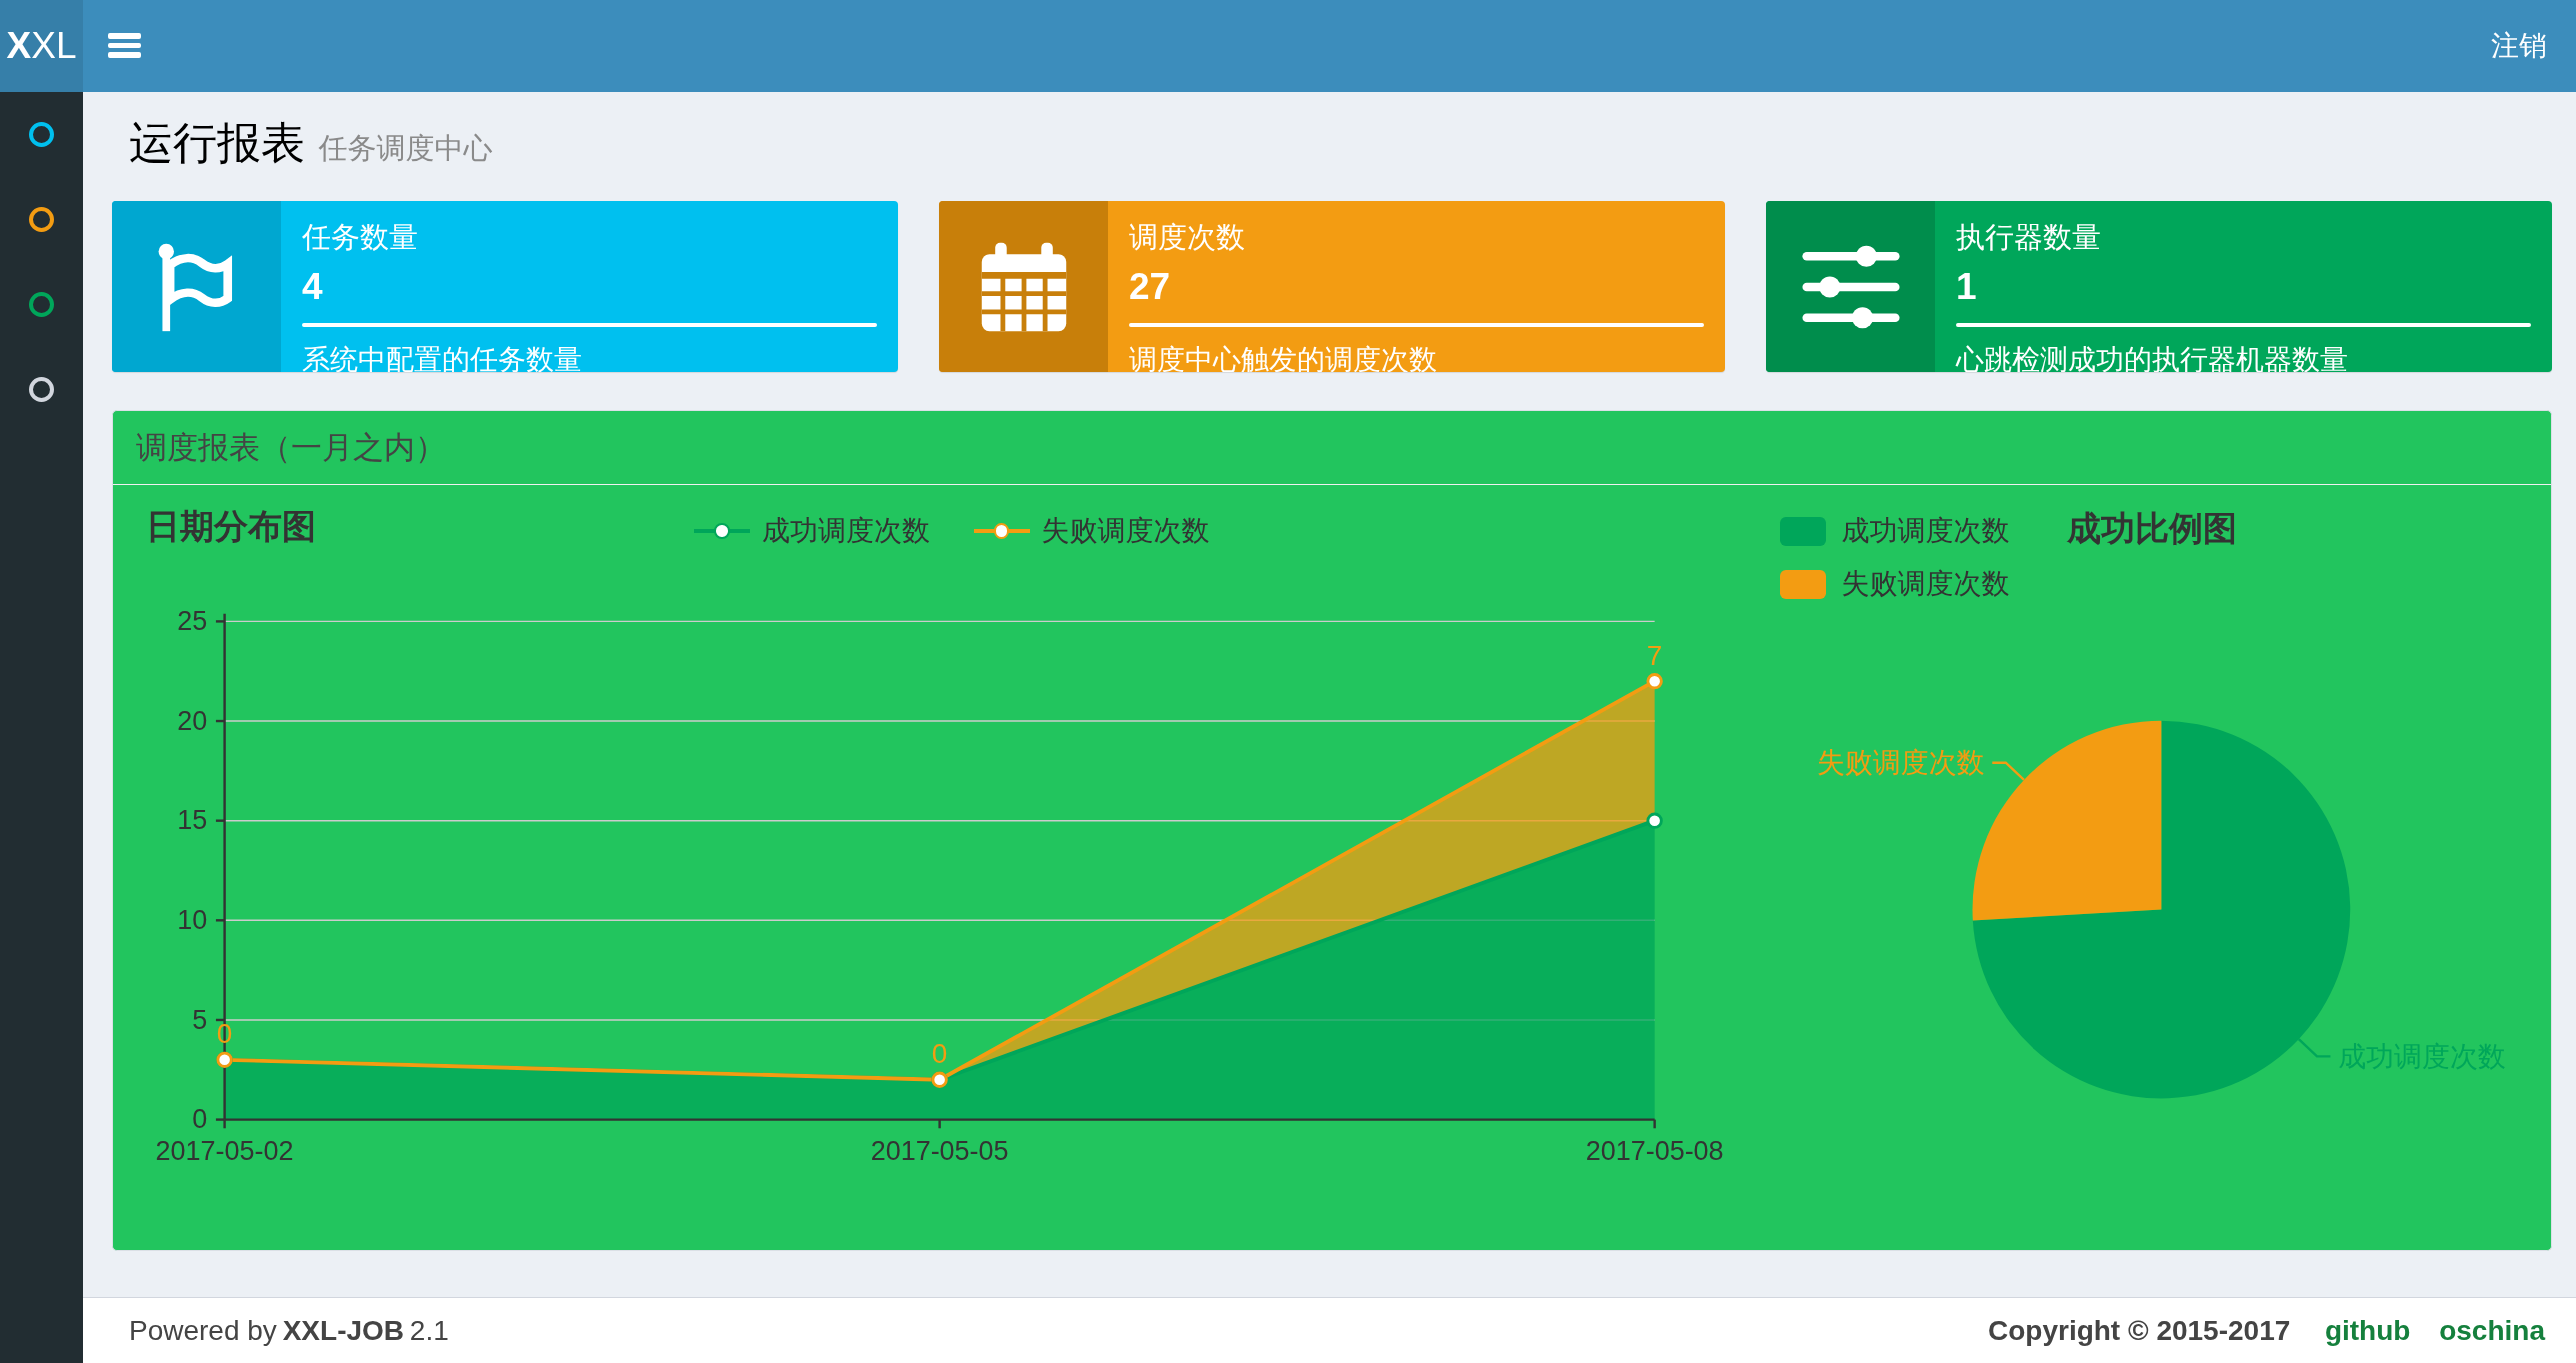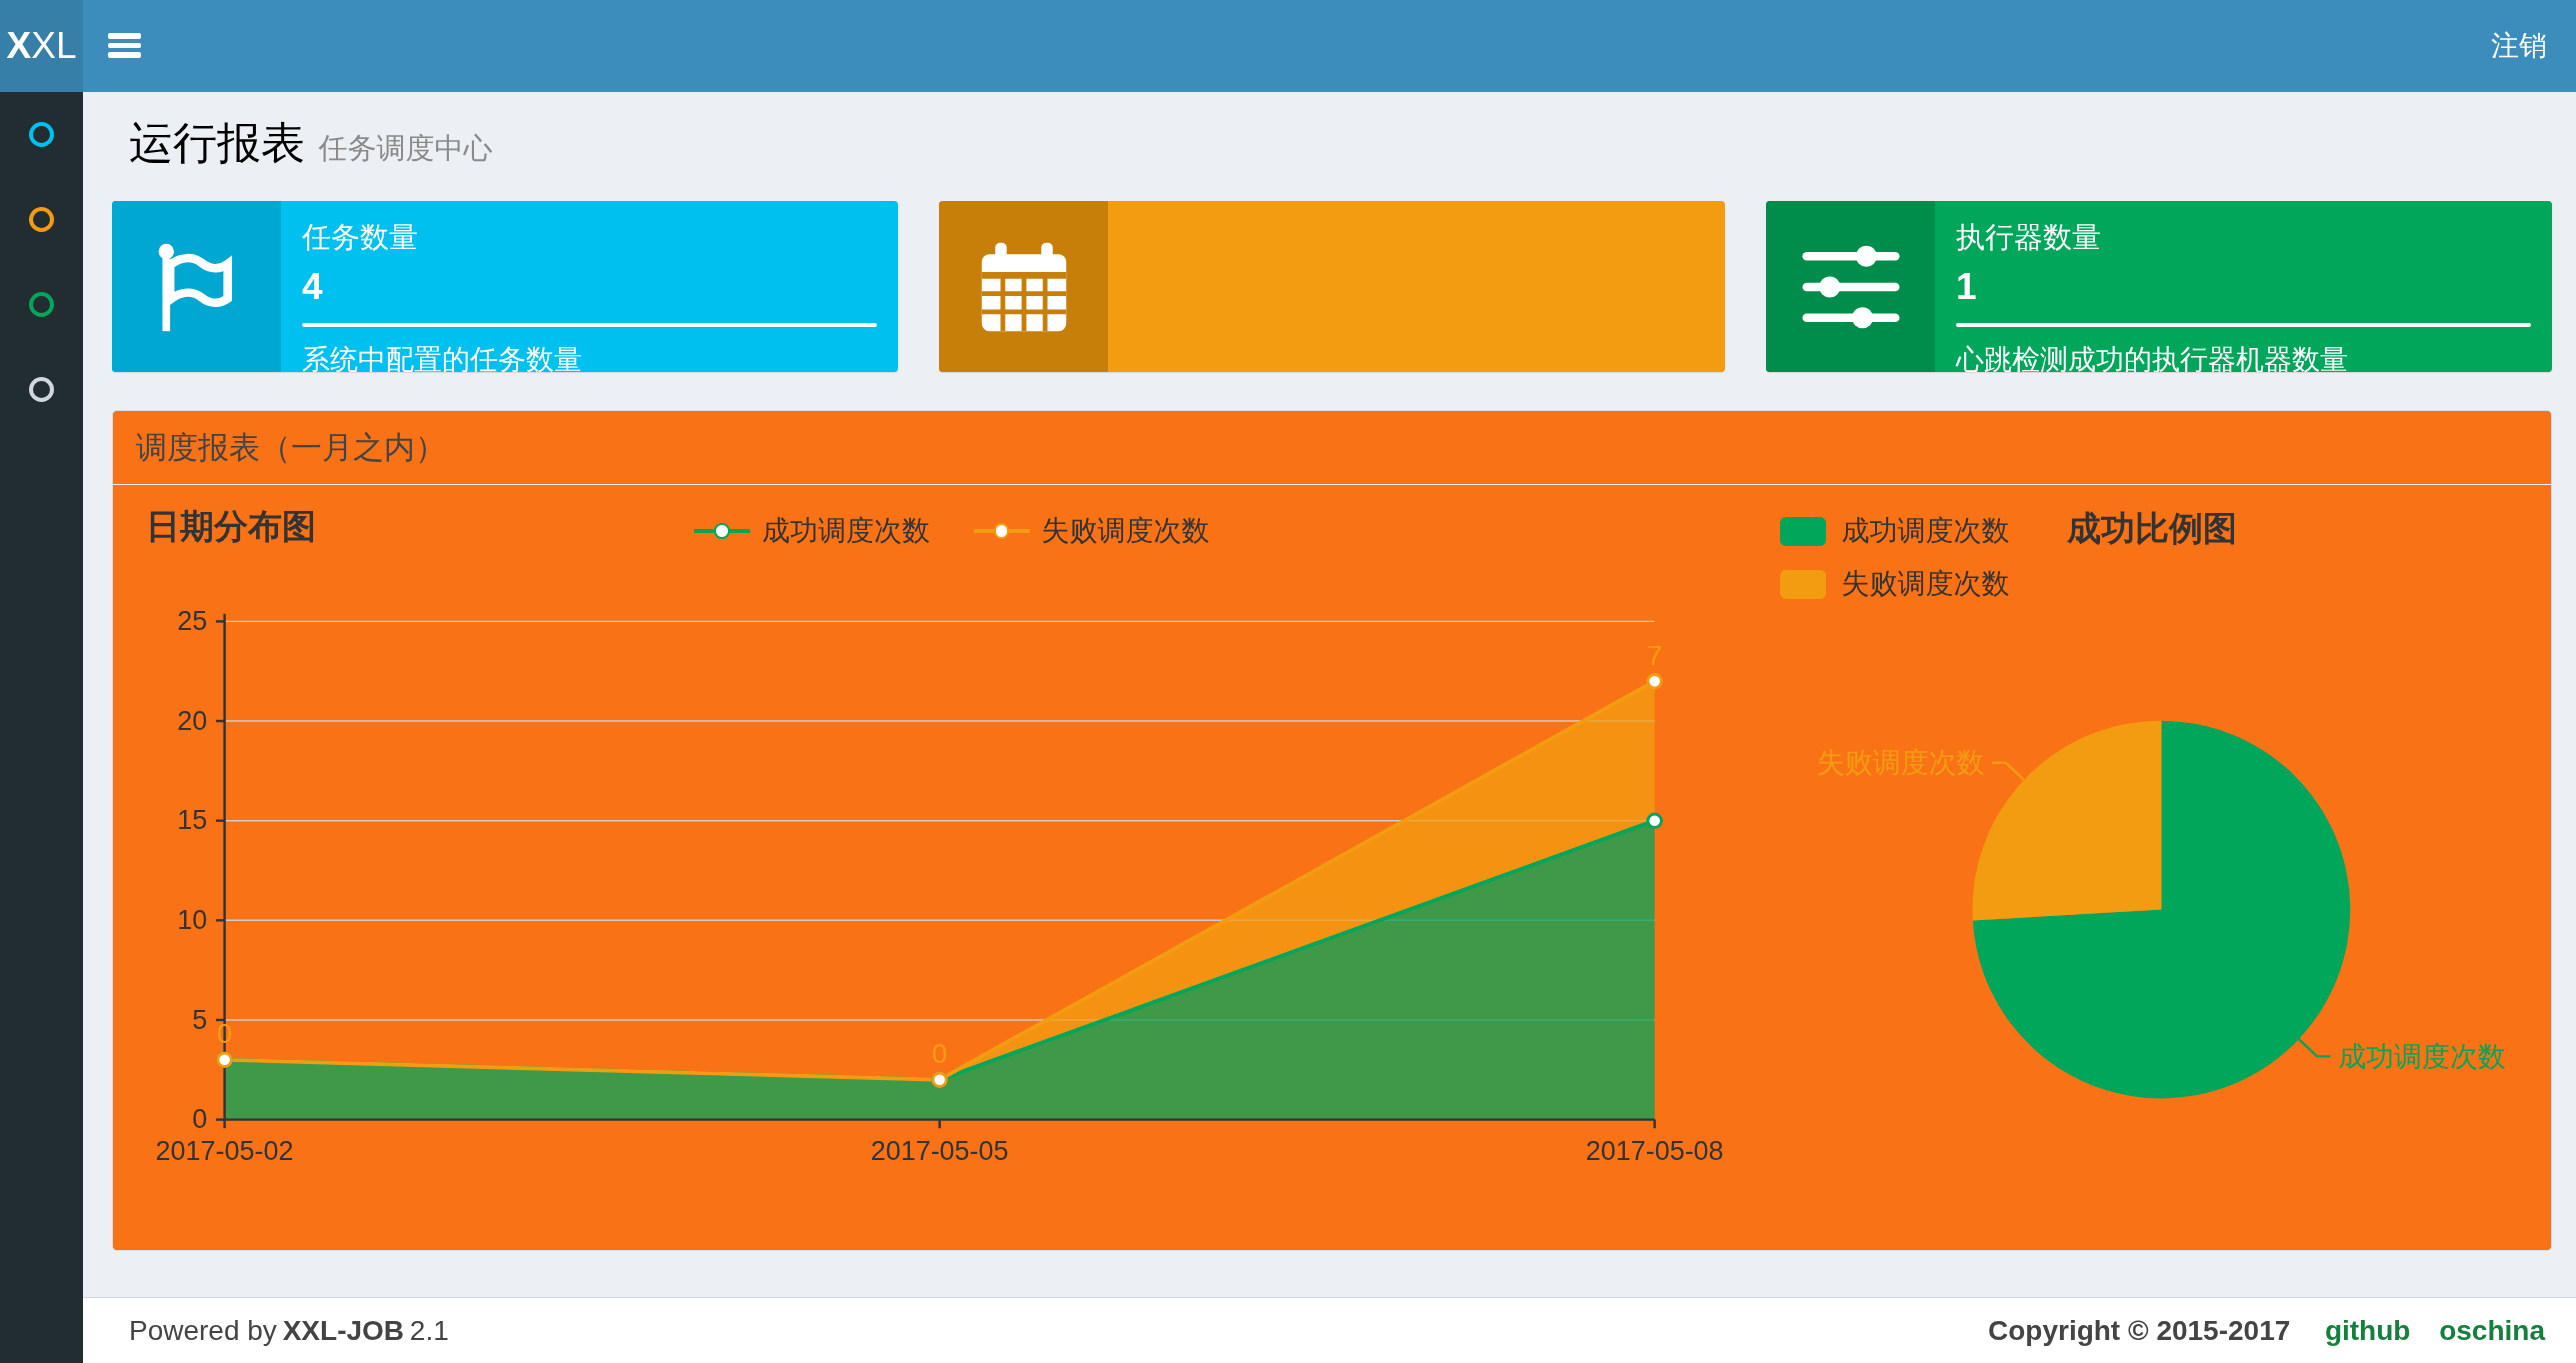--- a/index.html
+++ b/index.html
@@ -34,21 +34,21 @@
               box-shadow:0 1px 1px rgba(0,0,0,0.1); }
   .info-box-icon { width:169px; display:flex; align-items:center; justify-content:center; }
   .info-box-content { flex:1; padding:17.4px 21px 0 21px; }
   .ib-label { font-size:29px; }
   .ib-number { font-size:37px; font-weight:bold; margin-top:7.7px; }
   .ib-line { height:3.9px; background:#fff; margin-top:15.4px; border-radius:1.9px; }
   .ib-desc { font-size:28px; margin-top:13.5px; }
 
   
   .panel { position:absolute; left:112px; top:410px; width:2440px; height:841px;
-           background:#f97316; border:1px solid #dbe0e6; border-radius:4.8px; }
+           background:#22c55e; border:1px solid #dbe0e6; border-radius:4.8px; }
   .panel-header { height:74px; line-height:74px; padding-left:23px; font-size:31px; color:#444;
                   border-bottom:1px solid #f0f0f0; }
   .panel-body { position:relative; width:100%; height:765px; }
 
   .chart-title { position:absolute; font-size:34px; font-weight:bold; color:#333; }
   #line-title { left:33px; top:19px; }
   #pie-title  { left:1954px; top:21px; }
 
   .line-legend { position:absolute; left:540px; top:27px; width:598px;
                  display:flex; justify-content:center; gap:44px; }
@@ -133,20 +133,26 @@
         <rect x="68" y="4" width="12" height="26" rx="5" fill="#fff"></rect>
         <g class="cal-grid" stroke-width="5">
           <line x1="6" y1="38" x2="94" y2="38" stroke-width="7" stroke="#c87f0a"></line>
           <line x1="6" y1="57" x2="94" y2="57" stroke="#c87f0a"></line>
             <line x1="6" y1="76" x2="94" y2="76" stroke="#c87f0a"></line>
           <line x1="28" y1="38" x2="28" y2="96" stroke="#c87f0a"></line>
             <line x1="50" y1="38" x2="50" y2="96" stroke="#c87f0a"></line>
             <line x1="72" y1="38" x2="72" y2="96" stroke="#c87f0a"></line>
         </g>
       </svg>
+    </div>
+    <div class="info-box-content">
+      <div class="ib-label">调度次数</div>
+      <div class="ib-number">27</div>
+      <div class="ib-line"></div>
+      <div class="ib-desc">调度中心触发的调度次数</div>
     </div>
   </div>
   <div class="info-box" style="background: rgb(0, 166, 90);">
     <div class="info-box-icon" style="background: rgb(0, 141, 76);">
       <svg width="100" height="100" viewBox="0 0 104 104">
         <g stroke="#fff" stroke-width="9" stroke-linecap="round">
           <line x1="6" y1="20" x2="98" y2="20"></line>
             <line x1="6" y1="52" x2="98" y2="52"></line>
             <line x1="6" y1="84" x2="98" y2="84"></line>
         </g>

